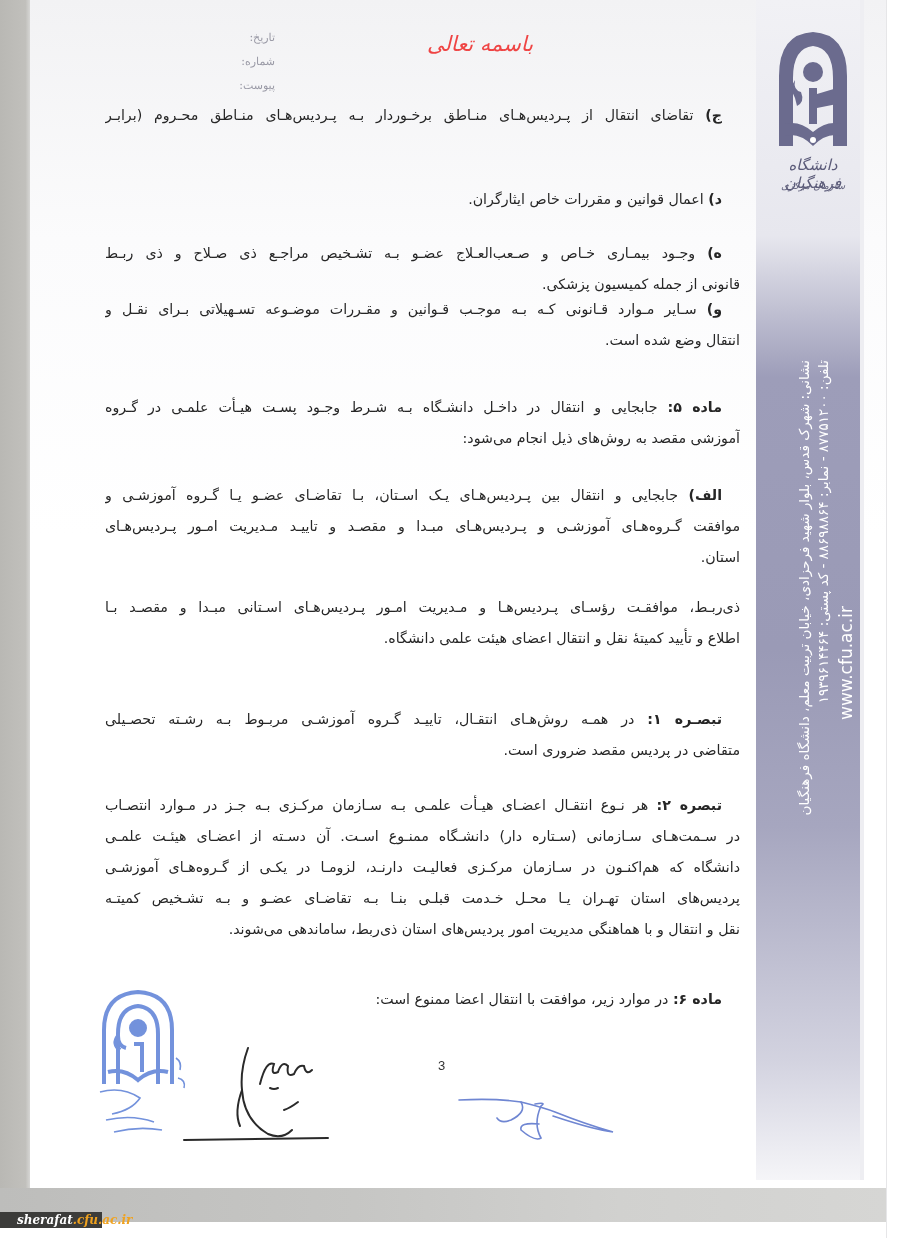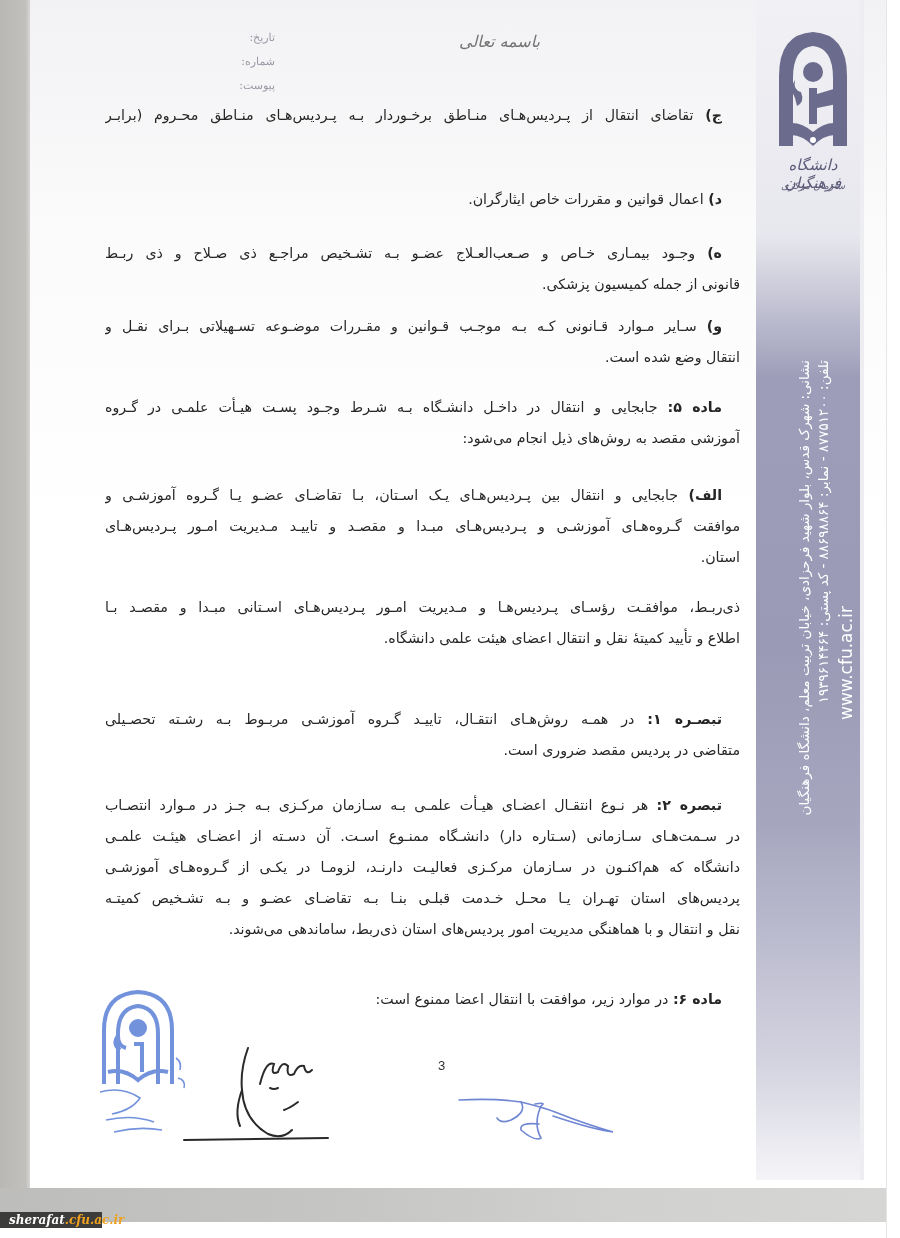--- a/index.html
+++ b/index.html
@@ -25,42 +25,42 @@
       font-family: "DejaVu Serif", serif; font-size: 10px; color: #666680; font-style: italic; direction: rtl; }
 
     .vertical-text { position: absolute; transform-origin: 0 0; transform: rotate(-90deg);
       white-space: nowrap; color: #ffffff; direction: rtl; font-family: "DejaVu Sans", sans-serif; }
     .addr1 { left: 796px; top: 960px; width: 600px; font-size: 13.5px; }
     .addr2 { left: 815px; top: 920px; width: 560px; font-size: 13.5px; }
     .website { left: 836px; top: 720px; width: 300px; font-size: 17px; direction: ltr; text-align: left; }
 
     .header-meta { position: absolute; left: 215px; top: 26px; width: 60px; text-align: right; direction: rtl;
       font-family: "DejaVu Serif", serif; font-size: 11px; color: #9a9aa6; line-height: 24px; }
-    .bismillah { position: absolute; left: 420px; top: 32px; width: 120px; direction: rtl;
-      font-family: "DejaVu Serif", serif; font-style: italic; font-size: 16px; color: #737373; }
+    .bismillah { position: absolute; left: 420px; top: 32px; width: 120px; text-align: center; direction: rtl;
+      font-family: "DejaVu Serif", serif; font-style: italic; font-size: 21px; color: #ef4444; }
 
     .content { position: absolute; left: 90px; top: 100px; width: 650px; direction: rtl; text-align: justify;
       font-family: "DejaVu Sans", sans-serif; color: #262626; font-size: 14.2px; }
     .para { position: absolute; right: 0; width: 650px; line-height: 31px; }
     .para .lead { font-weight: bold; }
     .line { display: block; text-align-last: justify; white-space: nowrap; overflow: hidden; margin-left: 15px; }
     .line.last { text-align-last: right; }
     .line.ind { padding-right: 18px; }
 
     .page-number { position: absolute; left: 438px; top: 1058px; font-size: 13px; color: #333; font-family: "Liberation Sans", sans-serif; }
 
     .stamp { position: absolute; left: 92px; top: 988px; width: 110px; height: 150px; }
     .signature-1 { position: absolute; left: 170px; top: 1030px; width: 160px; height: 115px; }
     .signature-2 { position: absolute; left: 455px; top: 1090px; width: 160px; height: 60px; }
 
     .bottom-band { position: absolute; left: 0; top: 1188px; width: 886px; height: 34px;
       background: linear-gradient(90deg, #bdbdbb 0%, #c6c6c4 40%, #d1d1cf 70%, #d6d6d4 100%); }
     .watermark { position: absolute; left: 0; top: 1212px; width: 102px; height: 16px; background: #3c3c3a;
       font-family: "DejaVu Serif", serif; font-style: italic; font-weight: bold; font-size: 12px;
-      line-height: 16px; padding-left: 9px; white-space: nowrap; }
+      line-height: 16px; padding-left: 17px; white-space: nowrap; }
     .watermark .wm-a { color: #ffffff; }
     .watermark .wm-b { color: #f0a21e; }
   </style>
 </head>
 <body>
 
 <div class="left-margin"></div>
 <div class="paper"></div>
 <div class="right-edge"></div>
 
@@ -100,21 +100,21 @@
 
   <div class="para" style="top:84px">
     <span class="line last ind"><span class="lead">د)</span> <span>اعمال قوانین و مقررات خاص ایثارگران.</span></span>
   </div>
 
   <div class="para" style="top:138px">
     <span class="line ind"><span class="lead">ه)</span> <span>وجـود بیمـاری خـاص  و صـعب‌العـلاج عضـو بـه تشـخیص مراجـع ذی صـلاح و ذی ربـط</span></span>
     <span class="line last">قانونی از جمله کمیسیون پزشکی.</span>
   </div>
 
-  <div class="para" style="top:211px">
+  <div class="para" style="top:194px">
     <span class="line ind"><span class="lead">و)</span> <span>سـایر مـوارد قـانونی کـه بـه موجـب قـوانین و مقـررات موضـوعه تسـهیلاتی بـرای نقـل و</span></span>
     <span class="line last">انتقال وضع شده است.</span>
   </div>
 
   <div class="para" style="top:292px">
     <span class="line ind"><span class="lead">ماده ۵:</span> <span>جابجایی و انتقال در داخـل دانشـگاه بـه شـرط وجـود پسـت هیـأت علمـی در گـروه</span></span>
     <span class="line last">آموزشی مقصد به روش‌های ذیل انجام می‌شود:</span>
   </div>
 
   <div class="para" style="top:380px">

